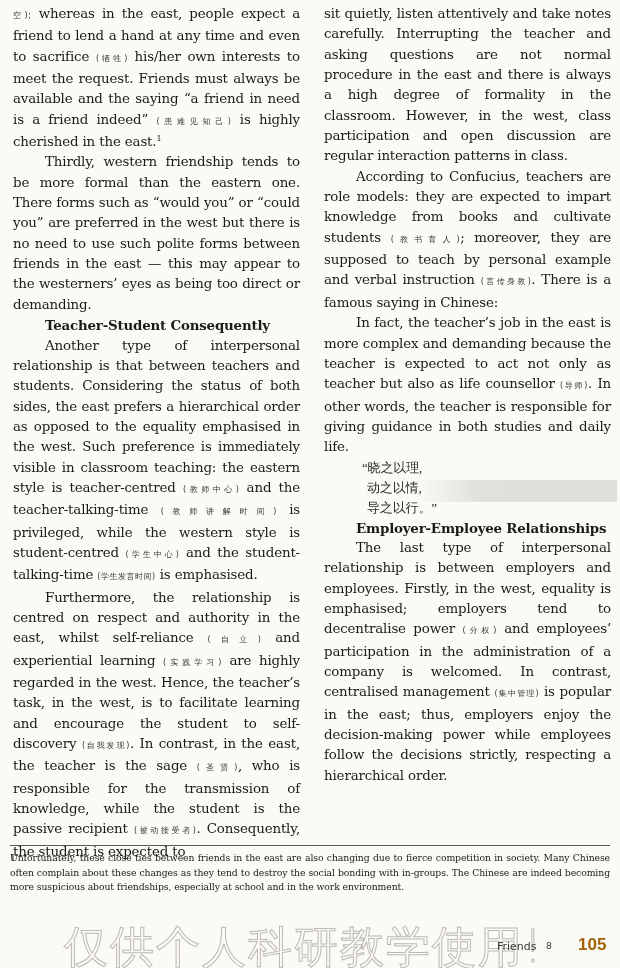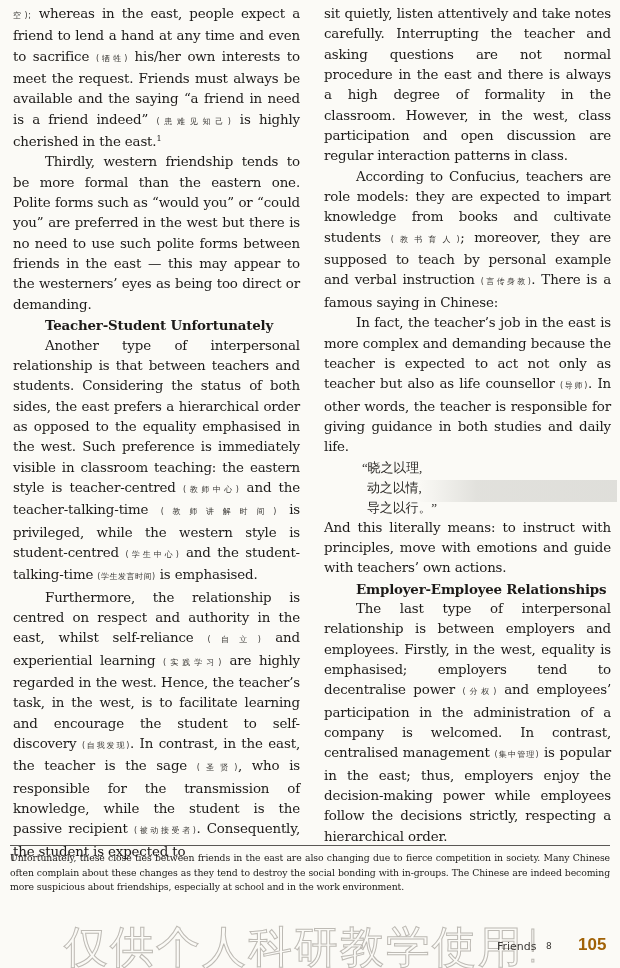--- a/index.html
+++ b/index.html
@@ -71,43 +71,42 @@
 </head>
 <body>
 
 <div class="page">
 
   <div class="ghost"></div>
 
   <div class="col left">
     <p><span class="zh">空);</span><span> whereas in the east, people expect a friend to lend a hand at any time and even to sacrifice </span><span class="zh">(牺牲)</span><span> his/her own interests to meet the request. Friends must always be available and the saying “a friend in need is a friend indeed” </span><span class="zh">(患难见知己)</span><span> is highly cherished in the east.</span><sup>1</sup></p>
 
-    <p class="indent">Thirdly, western friendship tends to be more formal than the eastern one. Polite forms such as “would you” or “could you” are preferred in the west but there is no need to use such polite forms between friends in the east — this may appear to the westerners’ eyes as being too direct or demanding.</p>
+    <p class="indent">Thirdly, western friendship tends to be more formal than the eastern one. There forms such as “would you” or “could you” are preferred in the west but there is no need to use such polite forms between friends in the east — this may appear to the westerners’ eyes as being too direct or demanding.</p>
 
-    <h3>Teacher-Student Unfortunately</h3>
+    <h3>Teacher-Student Consequently</h3>
 
     <p class="indent"><span>Another type of interpersonal relationship is that between teachers and students. Considering the status of both sides, the east prefers a hierarchical order as opposed to the equality emphasised in the west. Such preference is immediately visible in classroom teaching: the eastern style is teacher-centred </span><span class="zh">(教师中心)</span><span> and the teacher-talking-time </span><span class="zh">(教师讲解时间)</span><span> is privileged, while the western style is student-centred </span><span class="zh">(学生中心)</span><span> and the student-talking-time </span><span class="zh">(学生发言时间)</span><span> is emphasised.</span></p>
 
     <p class="indent"><span>Furthermore, the relationship is centred on respect and authority in the east, whilst self-reliance </span><span class="zh">(自立)</span><span> and experiential learning </span><span class="zh">(实践学习)</span><span> are highly regarded in the west. Hence, the teacher’s task, in the west, is to facilitate learning and encourage the student to self-discovery </span><span class="zh">(自我发现)</span><span>. In contrast, in the east, the teacher is the sage </span><span class="zh">(圣贤)</span><span>, who is responsible for the transmission of knowledge, while the student is the passive recipient </span><span class="zh">(被动接受者)</span><span>. Consequently, the student is expected to</span></p>
   </div>
 
   <div class="col right">
     <p>sit quietly, listen attentively and take notes carefully. Interrupting the teacher and asking questions are not normal procedure in the east and there is always a high degree of formality in the classroom. However, in the west, class participation and open discussion are regular interaction patterns in class.</p>
 
     <p class="indent"><span>According to Confucius, teachers are role models: they are expected to impart knowledge from books and cultivate students </span><span class="zh">(教书育人)</span><span>; moreover, they are supposed to teach by personal example and verbal instruction </span><span class="zh">(言传身教)</span><span>. There is a famous saying in Chinese:</span></p>
 
     <p class="indent"><span>In fact, the teacher’s job in the east is more complex and demanding because the teacher is expected to act not only as teacher but also as life counsellor </span><span class="zh">(导师)</span><span>. In other words, the teacher is responsible for giving guidance in both studies and daily life.</span></p>
 
     <div class="poem">
       <div>“晓之以理,</div>
       <div>动之以情,</div>
       <div>导之以行。”</div>
     </div>
 
-    <p>And this literally means: to instruct with principles, move with emotions and guide with teachers’ own actions.</p>
 
     <h3>Employer-Employee Relationships</h3>
 
     <p class="indent"><span>The last type of interpersonal relationship is between employers and employees. Firstly, in the west, equality is emphasised; employers tend to decentralise power </span><span class="zh">(分权)</span><span> and employees’ participation in the administration of a company is welcomed. In contrast, centralised management </span><span class="zh">(集中管理)</span><span> is popular in the east; thus, employers enjoy the decision-making power while employees follow the decisions strictly, respecting a hierarchical order.</span></p>
   </div>
 
   <div class="rule"></div>
 
   <div class="footnote">
     <span class="fn-num">1</span>

